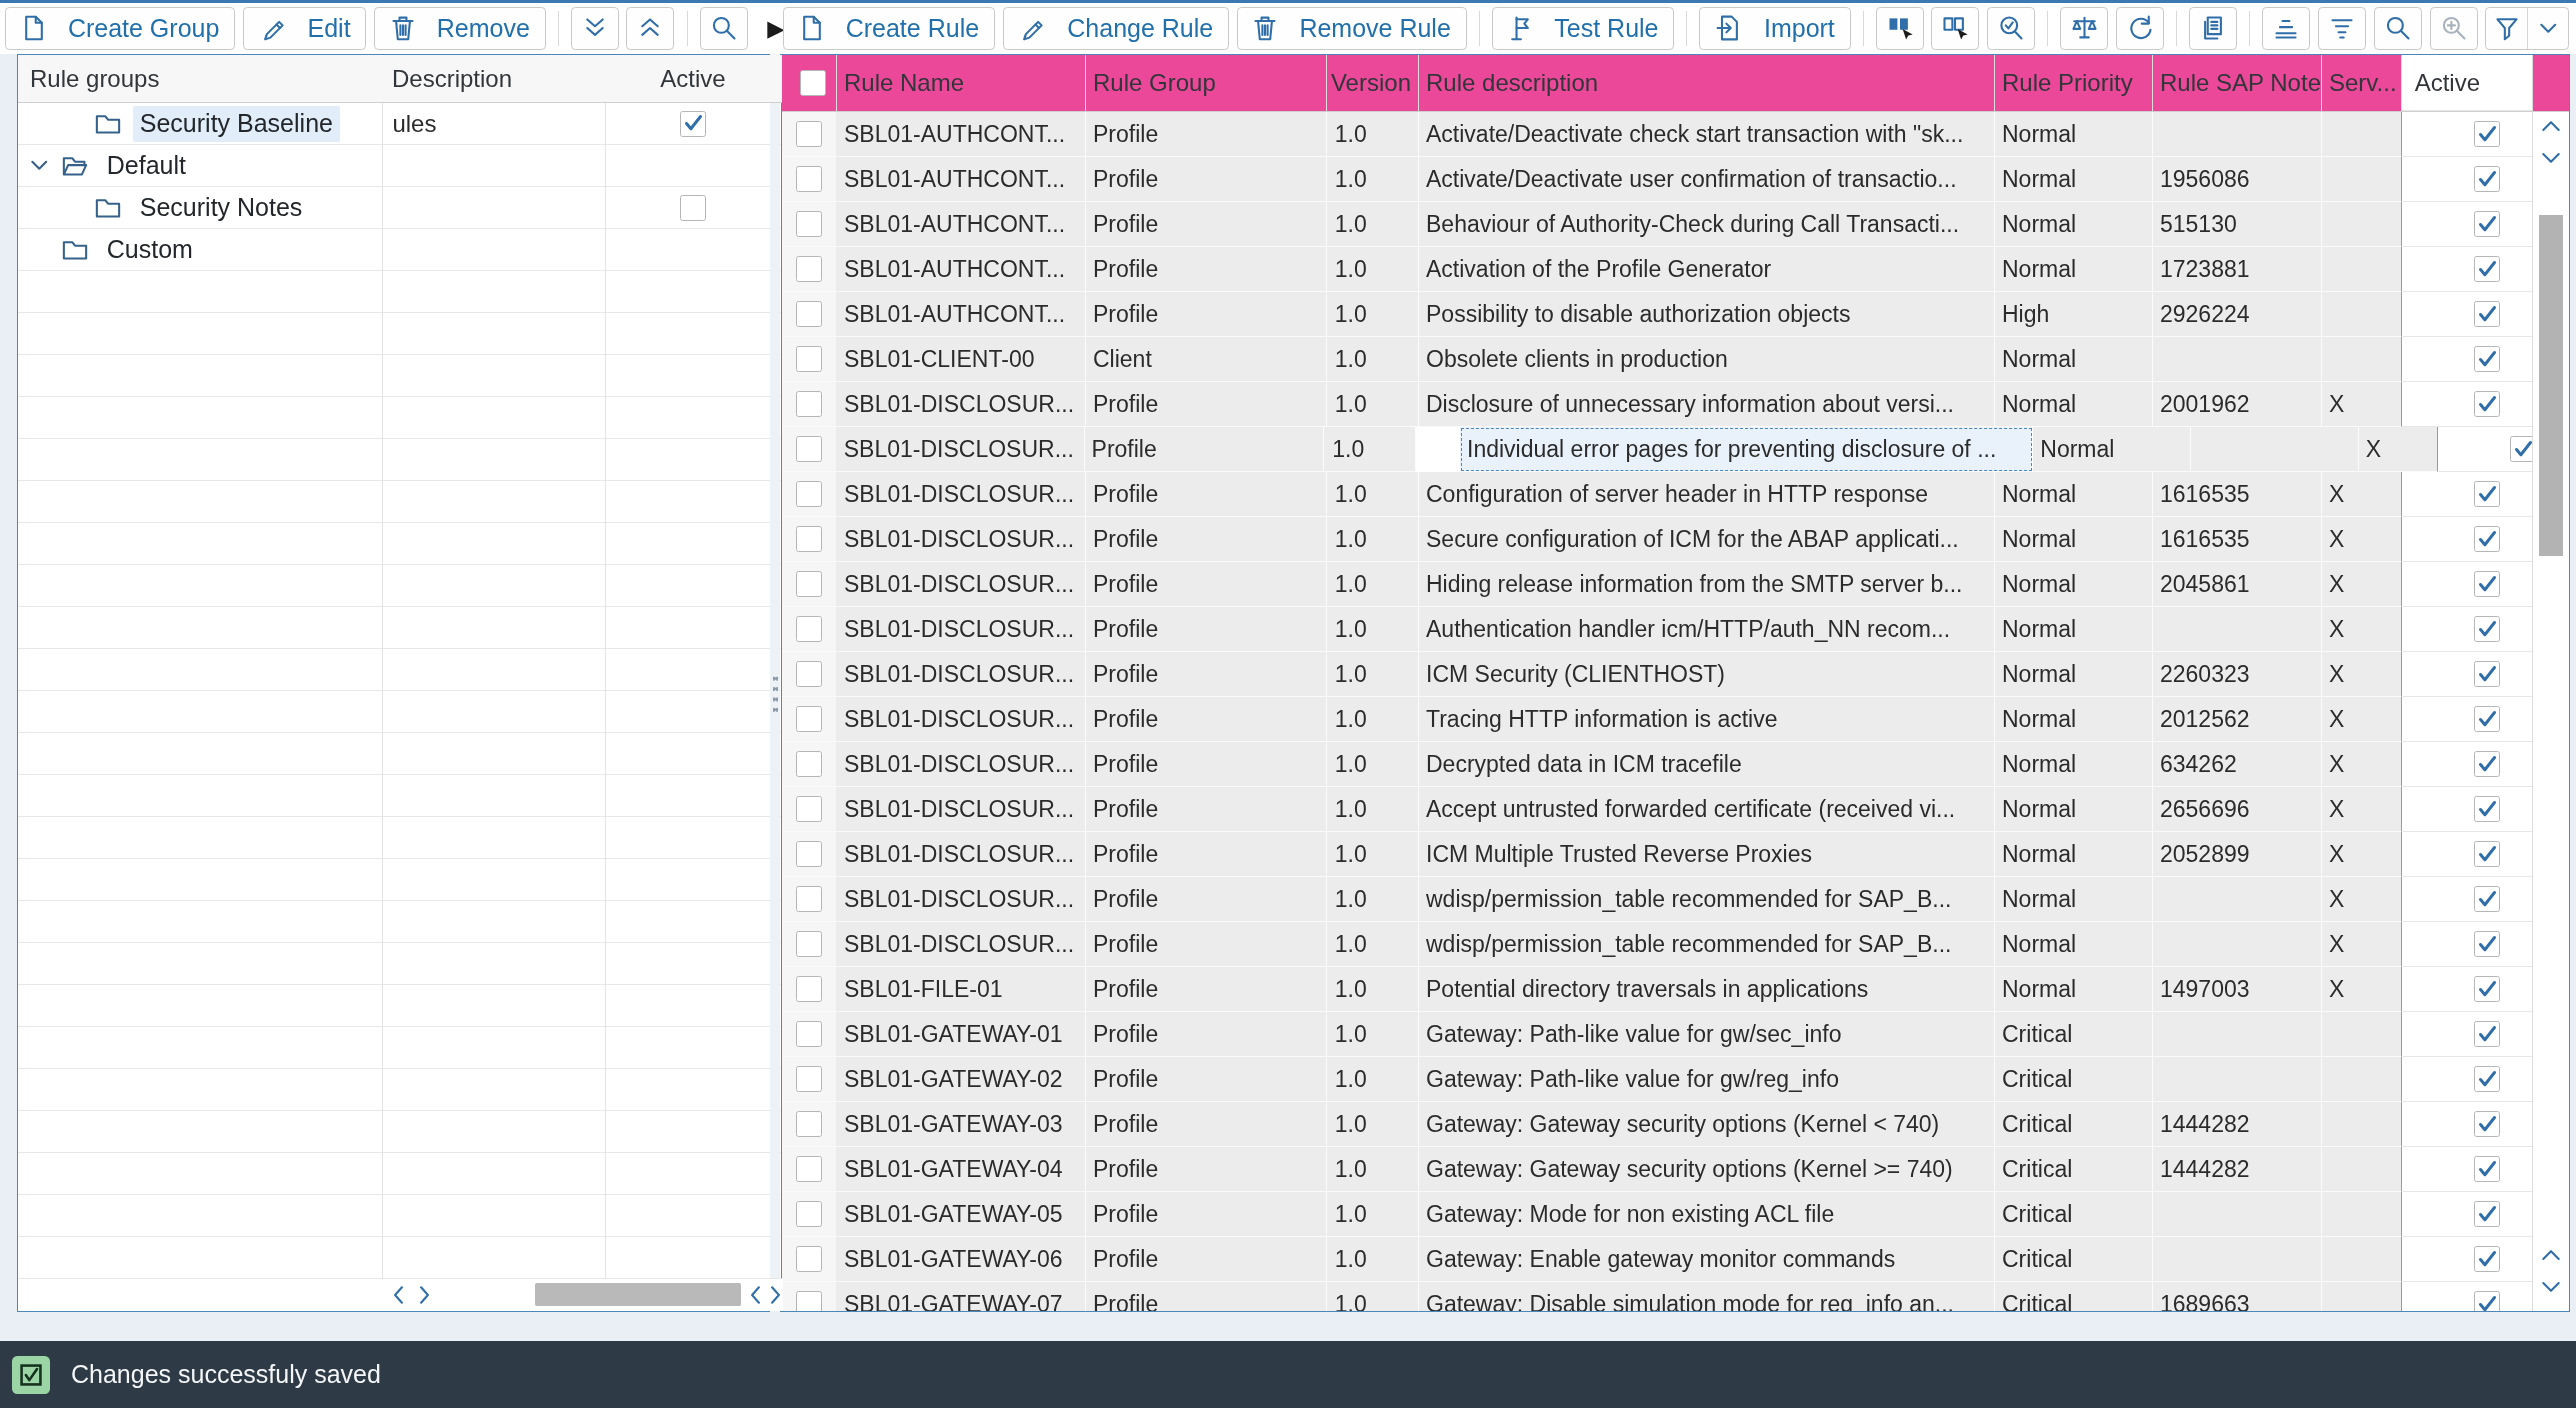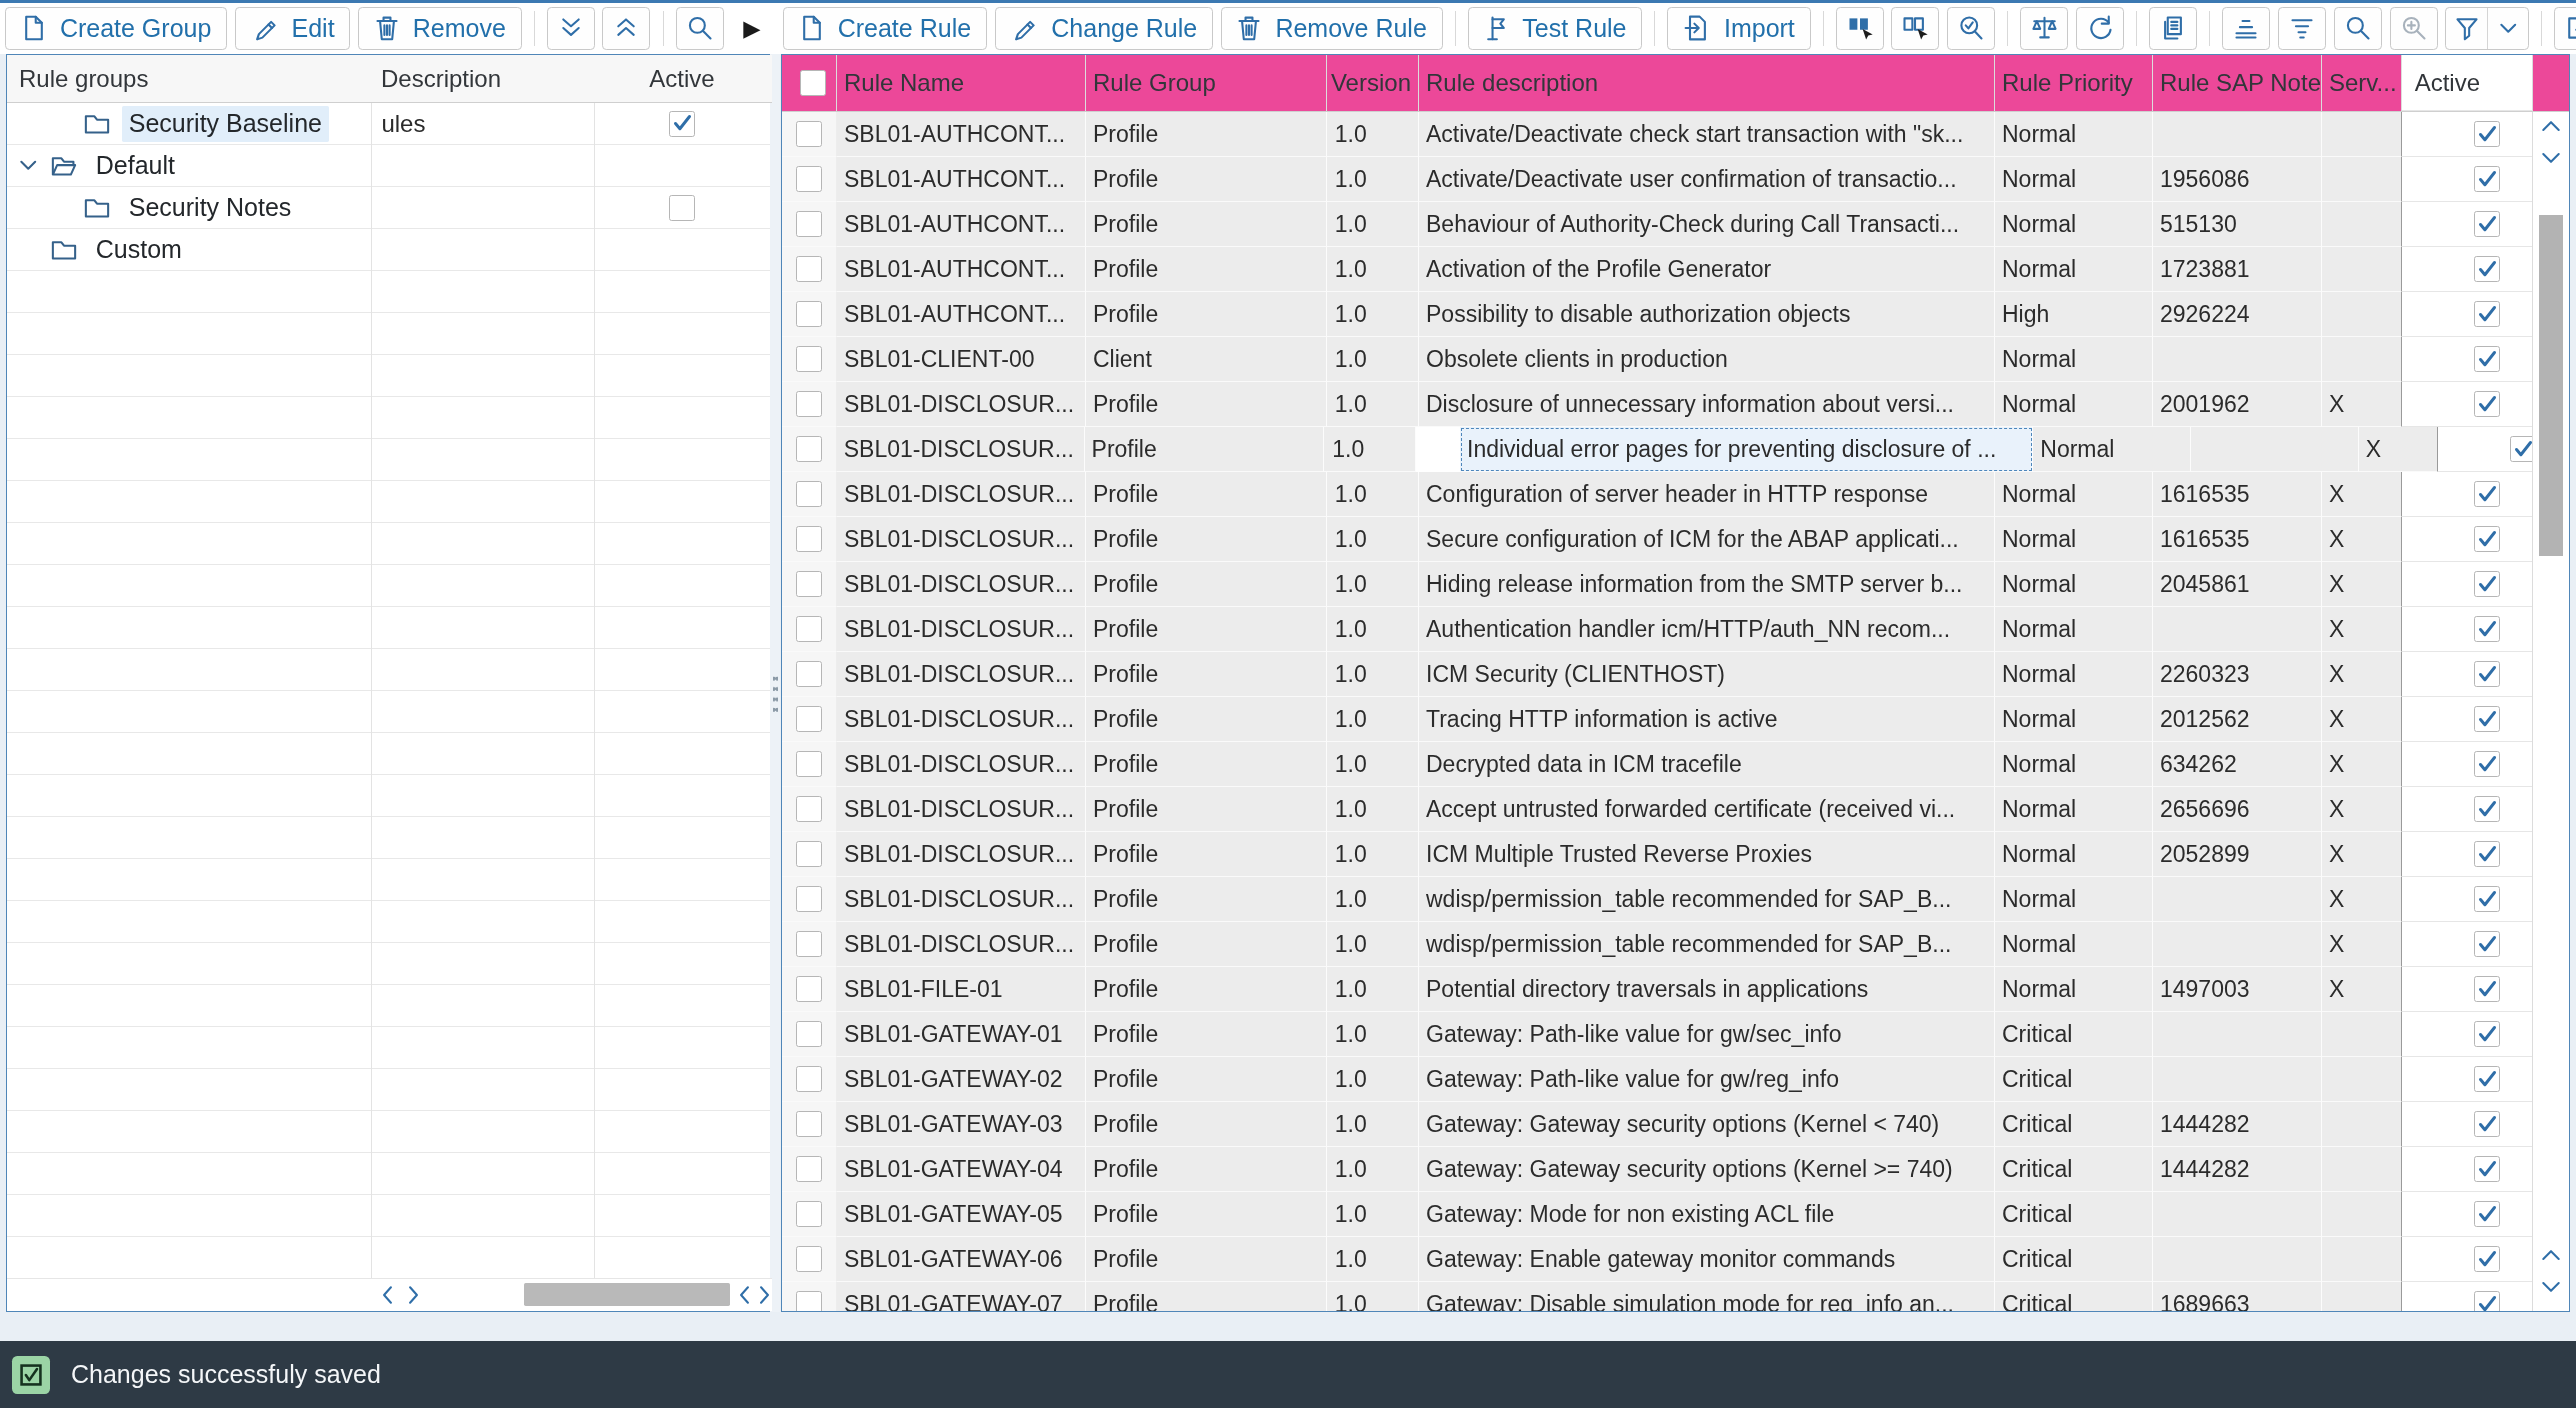--- a/index.html
+++ b/index.html
@@ -11,37 +11,37 @@
     overflow:hidden;
     color:#2b2b2b;
   }
   
   .top-accent { position:absolute; top:0; left:0; width:100%; height:2.6px; background:#3c79b2; }
   .topbar { position:absolute; top:2.6px; left:0; width:100%; height:51px; background:#ffffff; }
   .tb-group { position:absolute; top:0; height:51px; display:flex; align-items:center; gap:7.8px; }
   .tb-left  { left:5.2px; }
   .tb-right { left:783px; }
   .btn {
-    height:43px; display:inline-flex; align-items:center; gap:13px;
+    height:43px; display:inline-flex; align-items:center; gap:21px;
     padding:0 14.7px; background:#fefefe; border:0.9px solid #c9c9c9; border-radius:4.3px;
     color:#2270ab; font-size:25px; white-space:nowrap; cursor:default;
   }
   .btn.icon-only { width:48px; justify-content:center; padding:0; }
   .btn.disabled { color:#a8b2bc; }
   .btn .ic { display:flex; }
   .ic svg { display:block; }
   .tb-sep { width:0.9px; height:35px; background:#d9d9d9; margin:0 4.3px; }
   .overflow-arrow { color:#1b1b1b; font-size:22.5px; margin-left:12px; }
   .combo { display:inline-flex; height:43px; border:0.9px solid #c9c9c9; border-radius:4.3px; background:#fefefe; overflow:hidden; }
   .combo .seg { width:41px; display:flex; align-items:center; justify-content:center; color:#2270ab; }
   .combo .seg + .seg { border-left:0.9px solid #d5d5d5; }
 
   
   .panel { position:absolute; top:54px; background:#ffffff; border:0.9px solid #4f86b8; overflow:hidden; }
-  #groups-panel { left:6px;  width:767px;  height:1258px; }
+  #groups-panel { left:17px;  width:767px;  height:1258px; }
   #rules-panel  { left:781px; width:1789px; height:1258px; }
 
   
   .splitter { position:absolute; left:770px; top:54px; width:10.4px; height:1258px; background:#edf2f7; }
   .grip { position:absolute; left:2.6px; top:621px; width:5.2px; height:38px;
           background:radial-gradient(circle 1.7px at 0.9px 3.5px,#8b9aa7 1.7px,transparent 2.2px),
                      radial-gradient(circle 1.7px at 4.3px 3.5px,#8b9aa7 1.7px,transparent 2.2px);
           background-size:5.2px 10.4px; background-repeat:repeat-y; }
 
   

